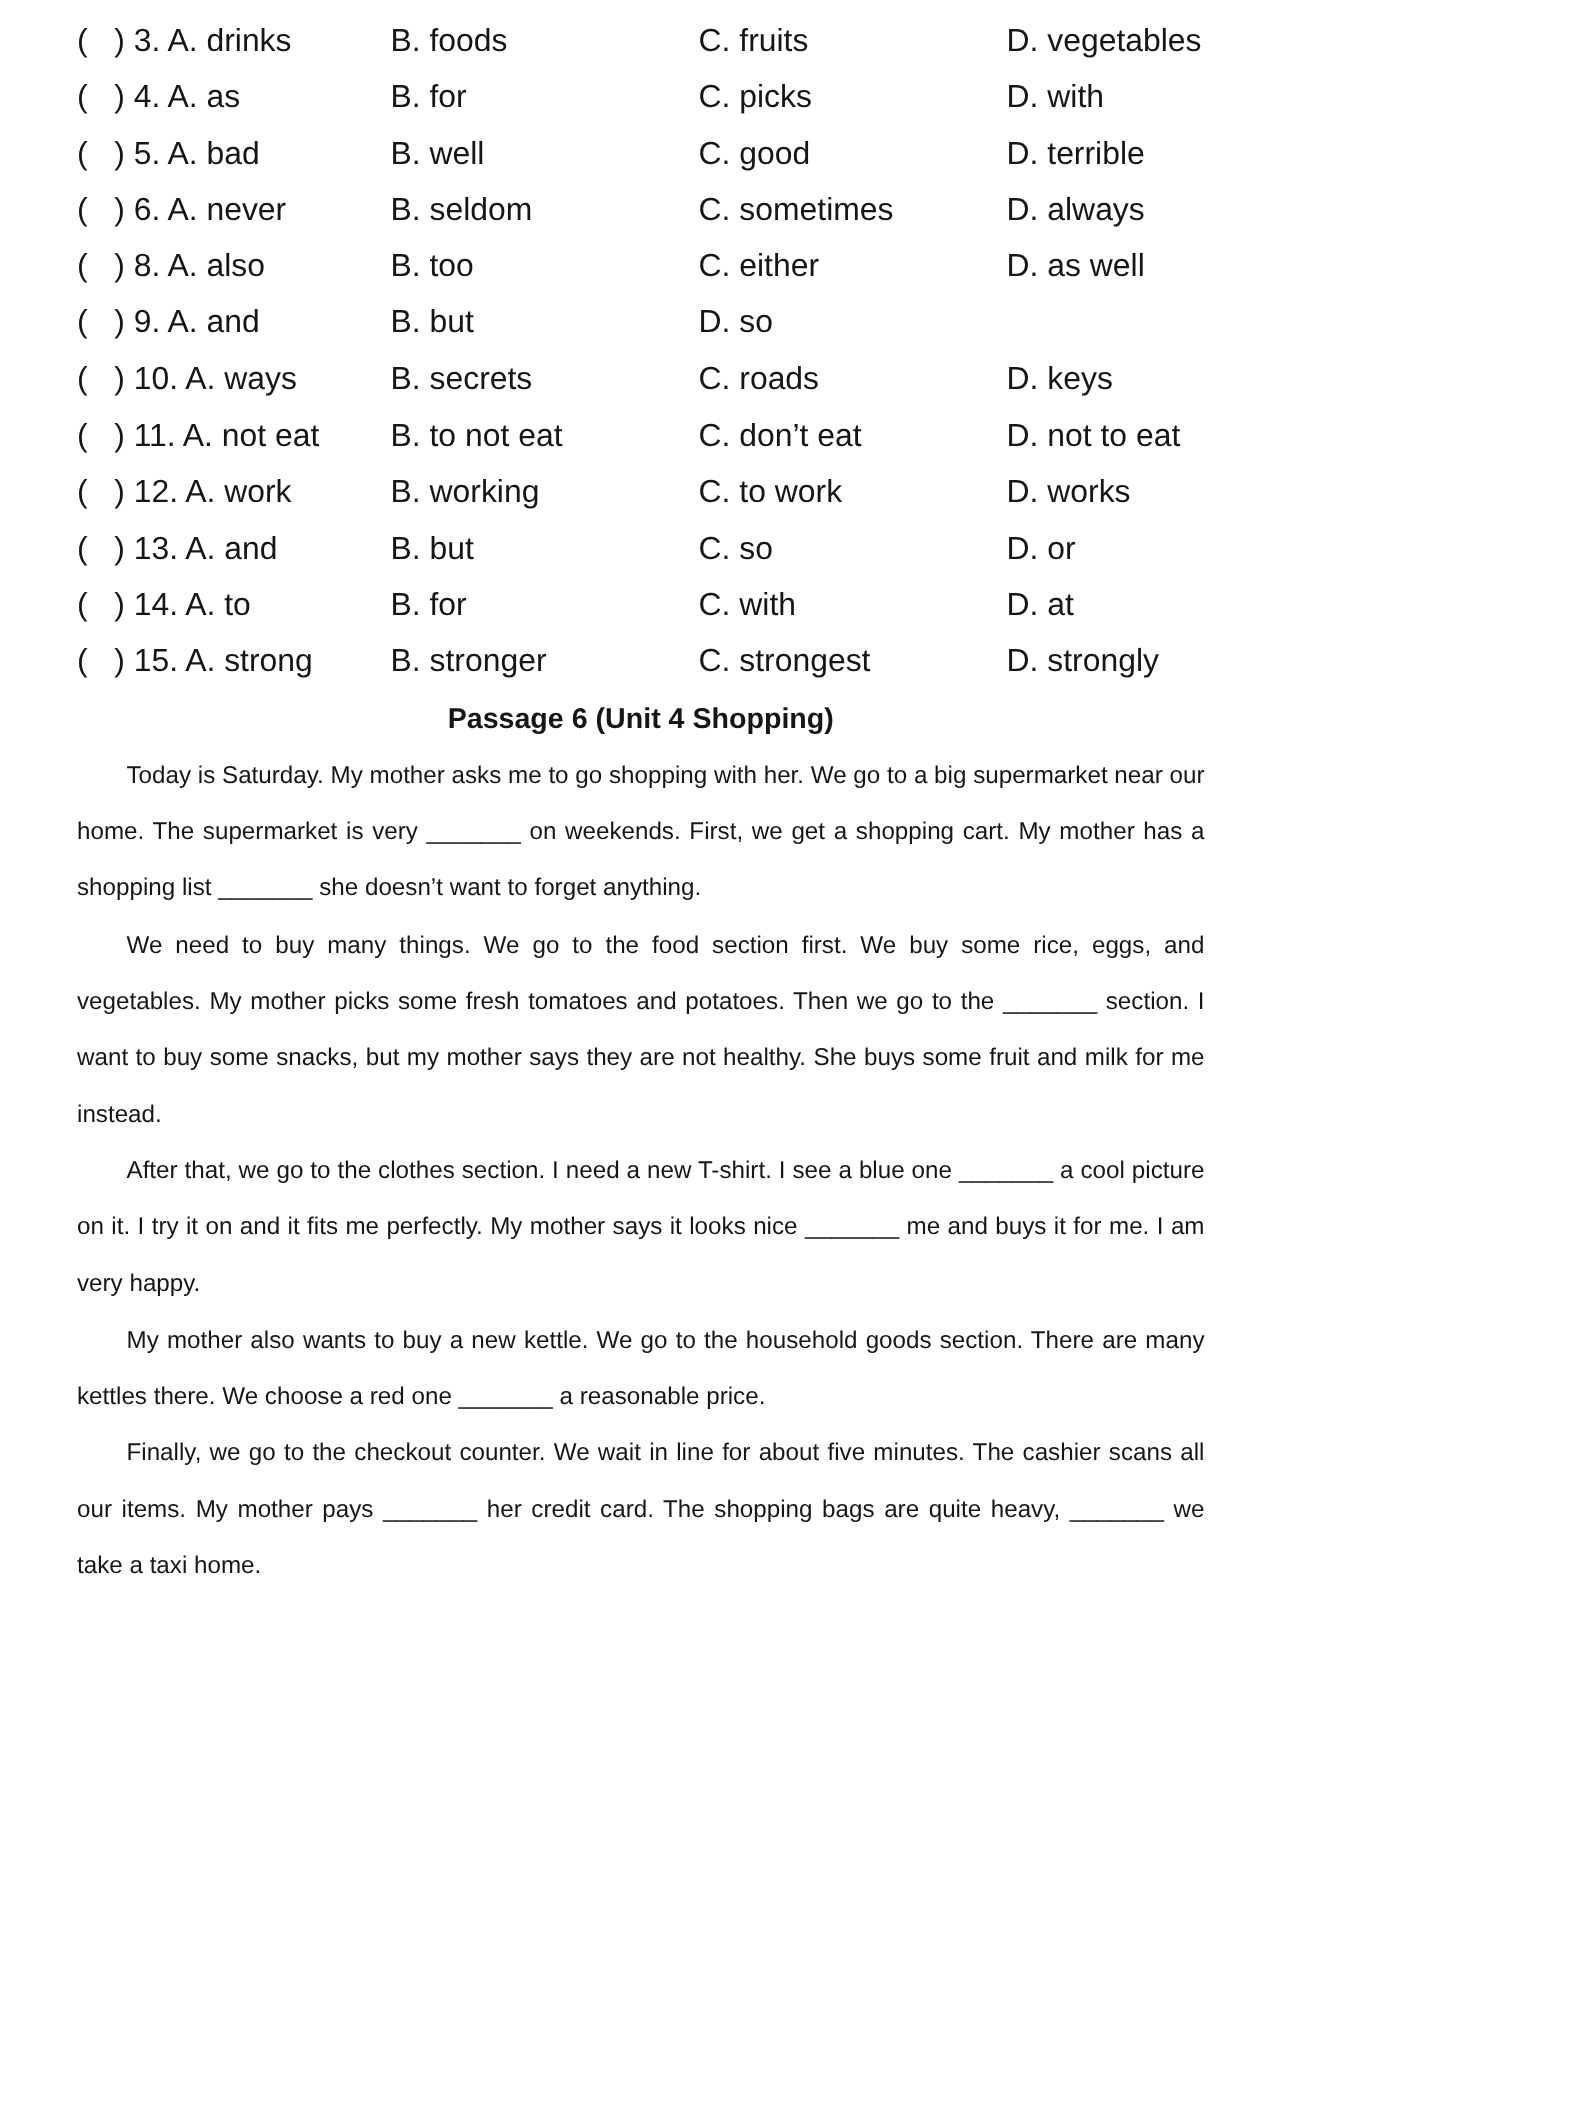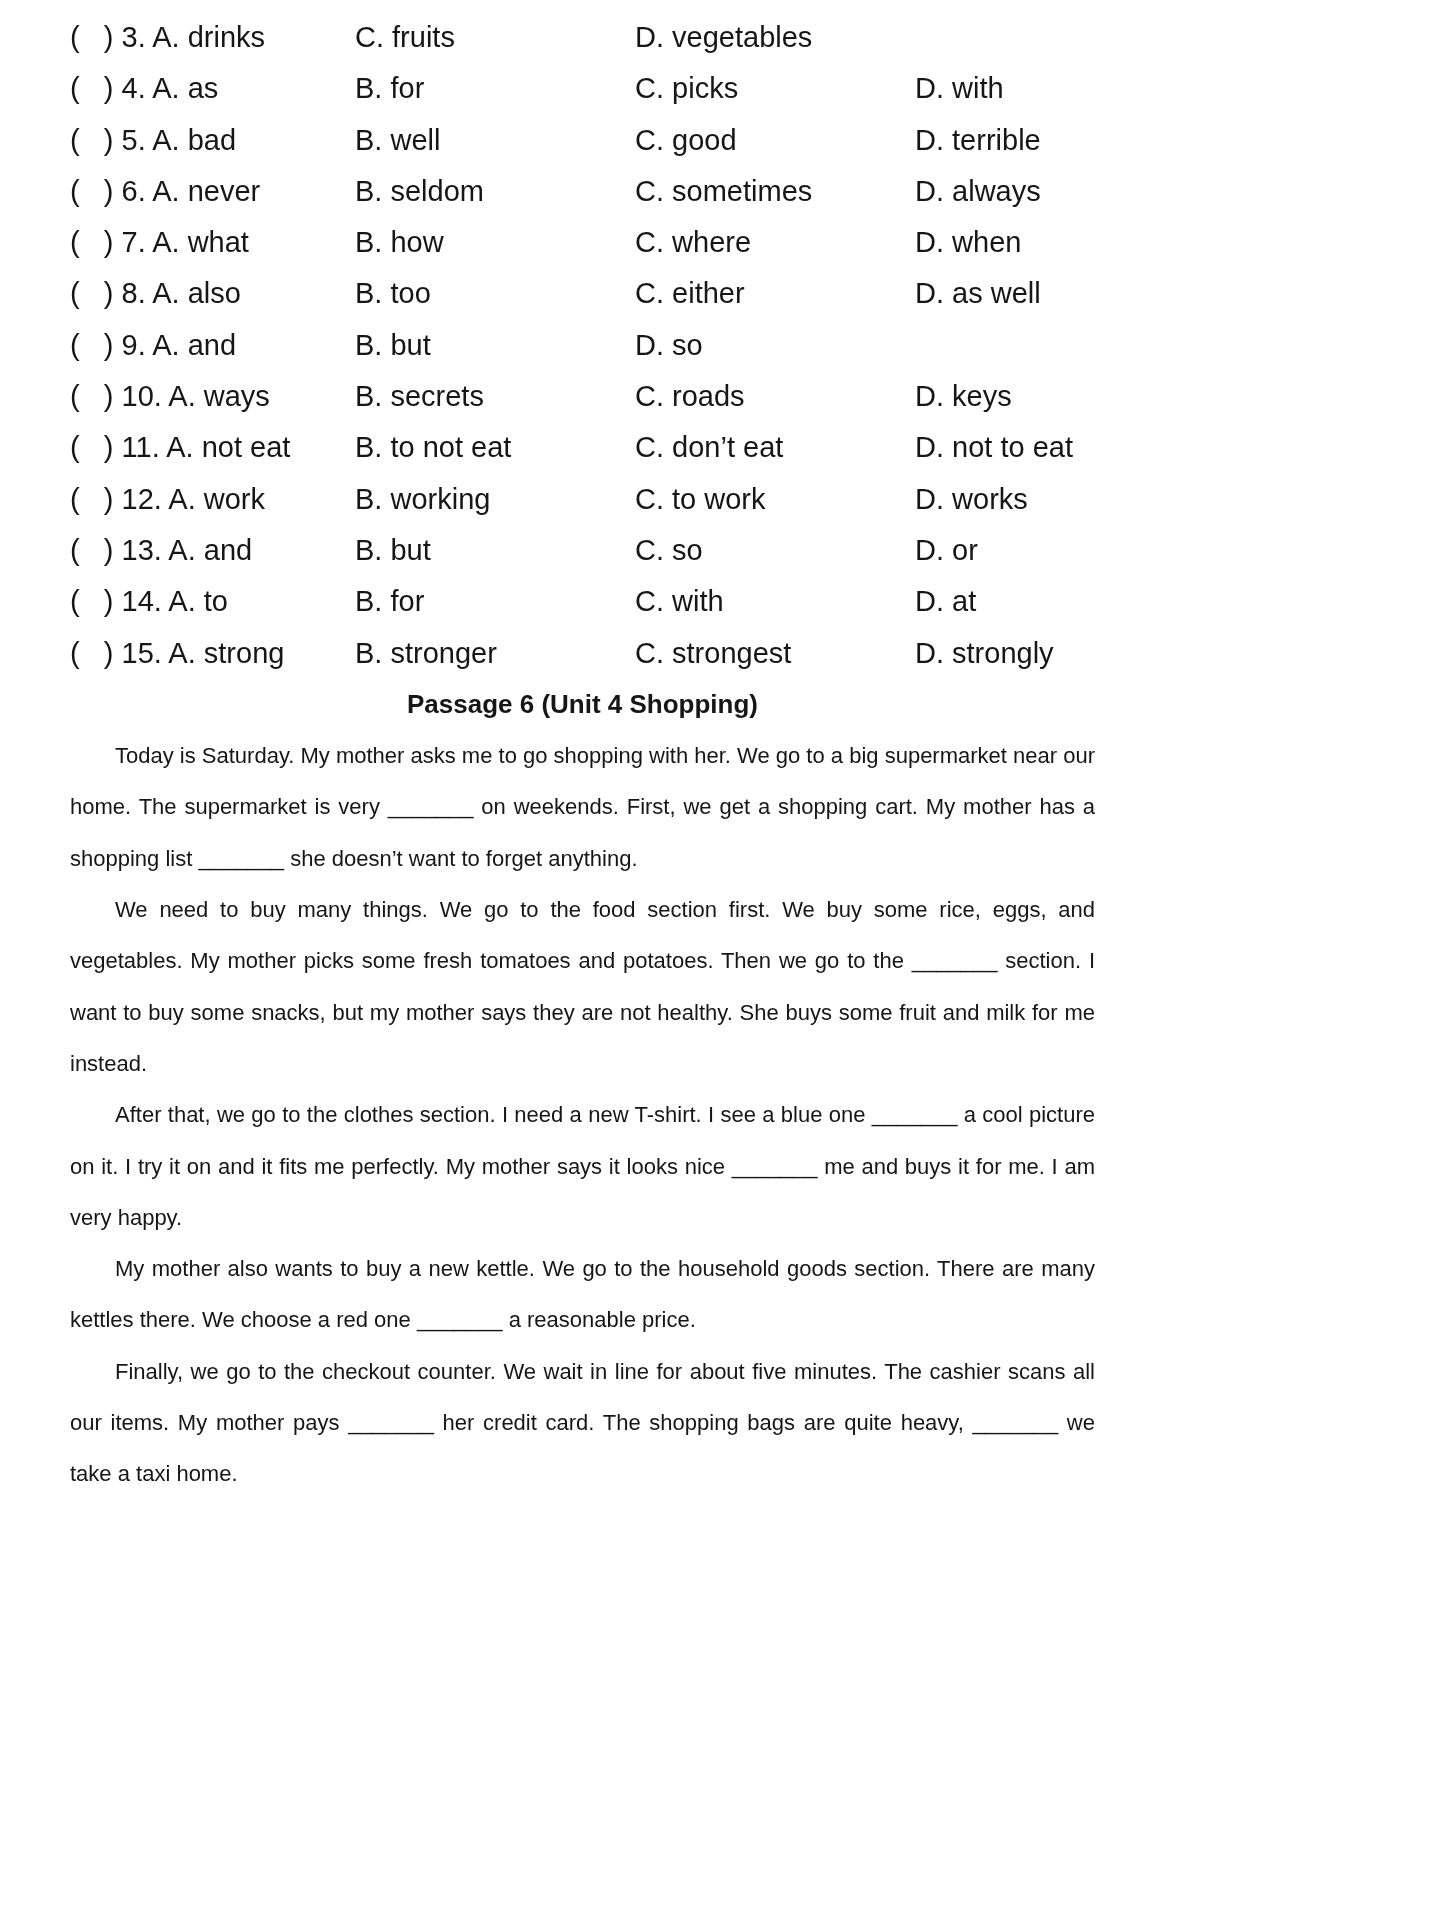--- a/index.html
+++ b/index.html
@@ -45,46 +45,41 @@
   }
 </style>
 </head>
 <body>
 
 <div class="page">
   <div class="content">
 
     <div class="q-row">
       <span class="q-cell"><span class="paren">(   )</span> <span>3. A. drinks</span></span>
+      <span class="q-cell">B. foods</span>
       <span class="q-cell">C. fruits</span>
       <span class="q-cell">D. vegetables</span>
     </div>
     <div class="q-row">
       <span class="q-cell"><span class="paren">(   )</span> <span>4. A. as</span></span>
       <span class="q-cell">B. for</span>
       <span class="q-cell">C. picks</span>
       <span class="q-cell">D. with</span>
     </div>
     <div class="q-row">
       <span class="q-cell"><span class="paren">(   )</span> <span>5. A. bad</span></span>
       <span class="q-cell">B. well</span>
       <span class="q-cell">C. good</span>
       <span class="q-cell">D. terrible</span>
     </div>
     <div class="q-row">
       <span class="q-cell"><span class="paren">(   )</span> <span>6. A. never</span></span>
       <span class="q-cell">B. seldom</span>
       <span class="q-cell">C. sometimes</span>
       <span class="q-cell">D. always</span>
-    </div>
-    <div class="q-row">
-      <span class="q-cell"><span class="paren">(   )</span> <span>7. A. what</span></span>
-      <span class="q-cell">B. how</span>
-      <span class="q-cell">C. where</span>
-      <span class="q-cell">D. when</span>
     </div>
     <div class="q-row">
       <span class="q-cell"><span class="paren">(   )</span> <span>8. A. also</span></span>
       <span class="q-cell">B. too</span>
       <span class="q-cell">C. either</span>
       <span class="q-cell">D. as well</span>
     </div>
     <div class="q-row">
       <span class="q-cell"><span class="paren">(   )</span> <span>9. A. and</span></span>
       <span class="q-cell">B. but</span>

